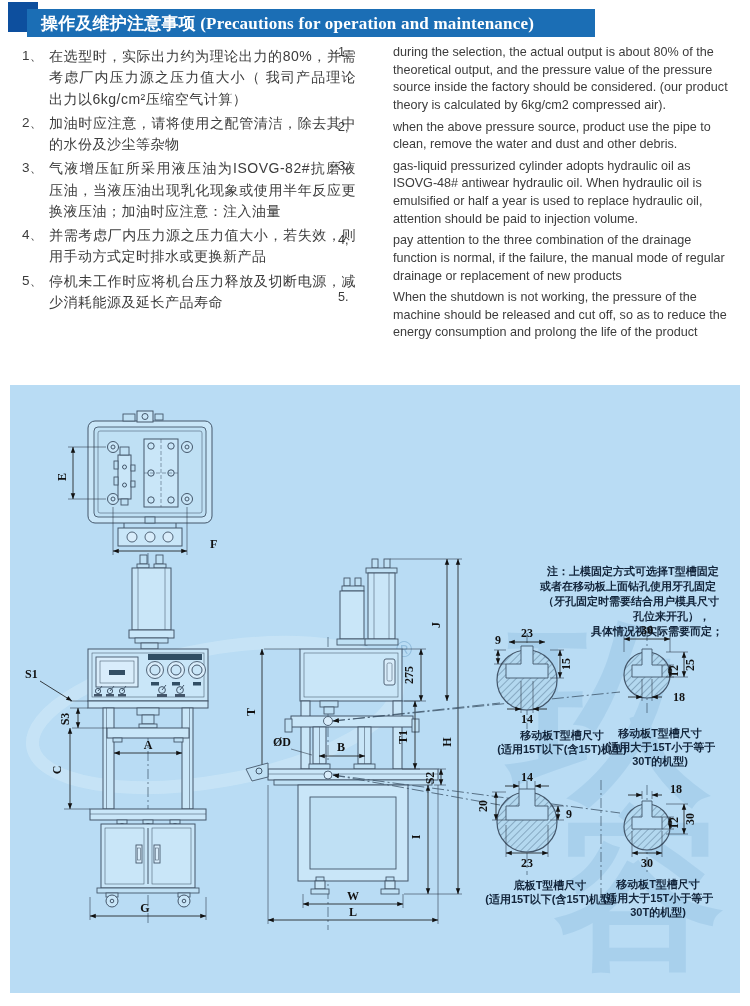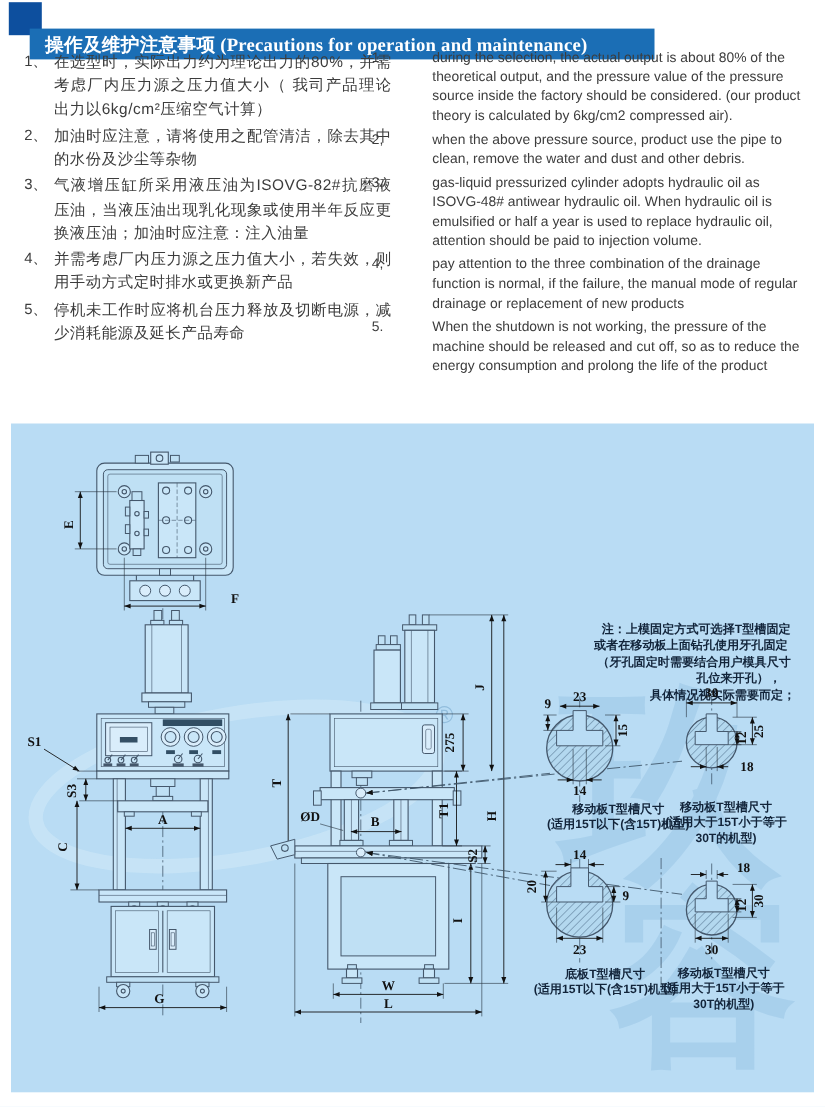--- a/index.html
+++ b/index.html
@@ -1,20 +1,20 @@
 <!DOCTYPE html>
 <html><head>
 <meta charset="utf-8">
 <style>
   html,body{margin:0;padding:0;background:#ffffff;}
   .page{position:relative;width:750px;height:1006px;background:#ffffff;overflow:hidden;
         font-family:"Liberation Sans","DejaVu Sans",sans-serif;}
   
   .hdr-square{position:absolute;left:8px;top:2px;width:30px;height:30px;background:#0d4f9e;}
-  .hdr-banner{position:absolute;left:27px;top:26px;width:568px;height:28px;background:#1b6eb5;
+  .hdr-banner{position:absolute;left:27px;top:9px;width:568px;height:28px;background:#1b6eb5;
               display:flex;align-items:center;padding-left:14px;box-sizing:border-box;}
   .hdr-title{color:#ffffff;font-family:"Liberation Serif","DejaVu Serif",serif;
              font-weight:bold;font-size:17px;letter-spacing:.2px;white-space:nowrap;}
   
   .col-zh{position:absolute;left:22px;top:46px;width:334px;color:#3c3c3c;}
   .col-en{position:absolute;left:338px;top:44px;width:399px;color:#3c3c3c;}
   .item{display:flex;margin-bottom:3px;}
   .col-zh .num{flex:0 0 27px;font-size:13.5px;line-height:1.52;}
   .col-zh .txt{flex:1;font-size:14px;line-height:1.52;text-align:justify;letter-spacing:.5px;}
   .col-en .num{flex:0 0 15px;font-size:12.6px;line-height:1.4;}

